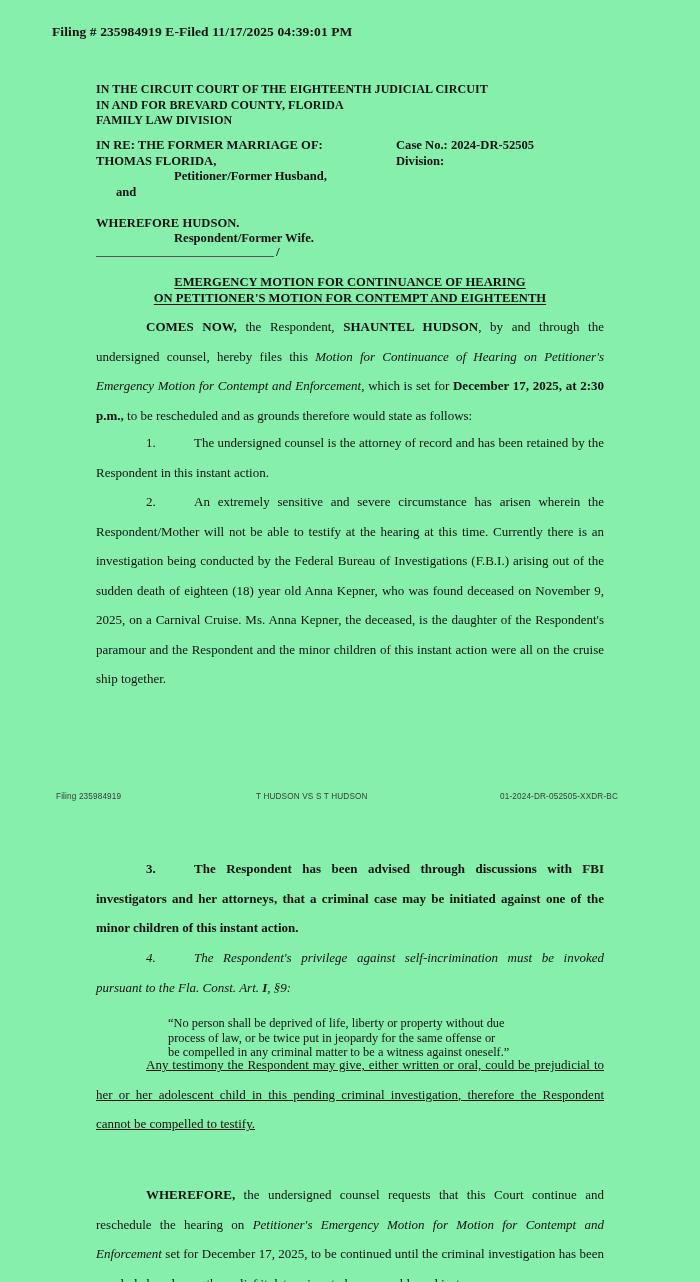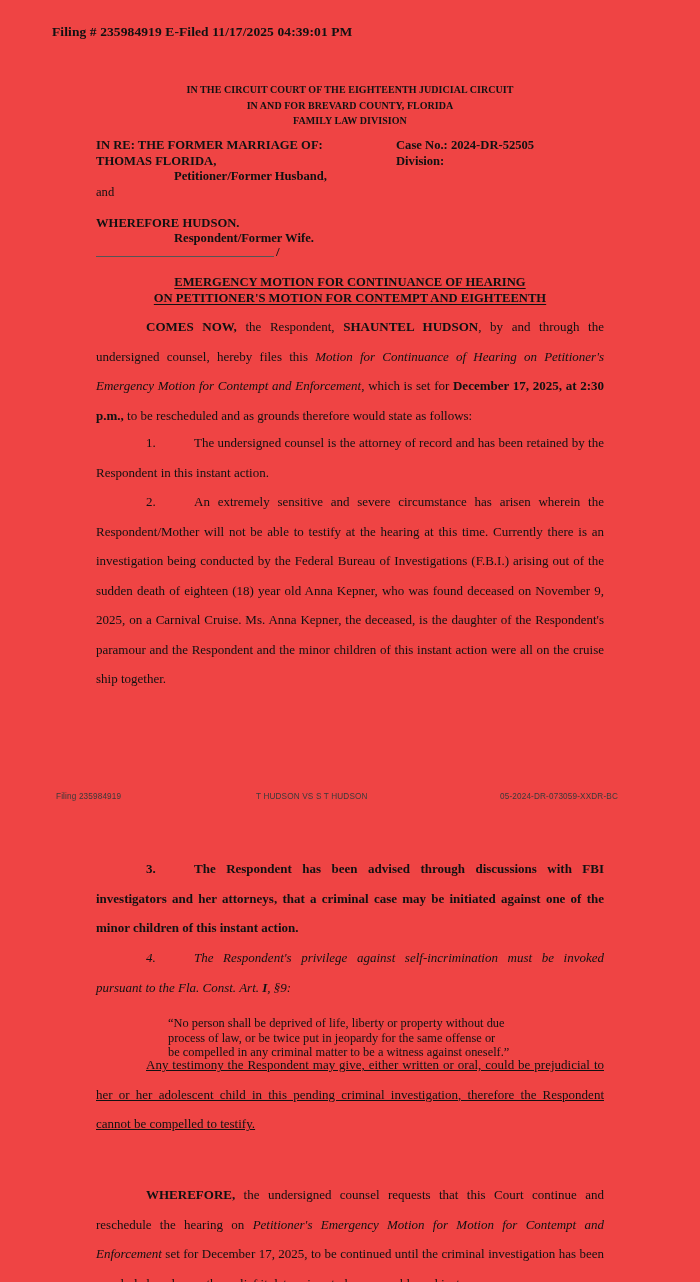--- a/index.html
+++ b/index.html
@@ -13,21 +13,21 @@
     font-family: "Liberation Serif", serif;
     color: #111111;
     position: relative;
     overflow: hidden;
   }
 
   .page {
     position: absolute;
     left: 0;
     width: 700px;
-    background: #ef4444;
+    background: #86efac;
   }
   .page-one { top: 0; height: 812px; }
   .page-two { top: 812px; height: 470px; }
 
   .content {
     position: absolute;
     left: 96px;
     width: 508px;
   }
 
@@ -38,37 +38,37 @@
     left: 52px;
     font-family: "Liberation Serif", serif;
     font-size: 13.5px;
     font-weight: bold;
     letter-spacing: 0.1px;
     white-space: nowrap;
   }
 
   
   .court-heading {
-    text-align: center;
-    font-weight: bold;
-    font-size: 10px;
+    text-align: left;
+    font-weight: bold;
+    font-size: 12px;
     line-height: 15.5px;
     letter-spacing: 0.05px;
   }
 
   
   .caption {
     display: flex;
     font-size: 12.6px;
     line-height: 15.5px;
   }
   .caption-left { width: 300px; }
   .caption-right { width: 208px; }
   .cap-bold { font-weight: bold; }
-  .cap-plain { font-weight: normal; }
+  .cap-plain { font-weight: bold; margin-left: 20px; }
   .cap-indent { padding-left: 78px; font-weight: bold; }
   .cap-gap { height: 15.5px; }
   .cap-rule-row {
     position: relative;
     height: 16px;
   }
   .cap-rule {
     position: absolute;
     left: 0;
     top: 9px;
@@ -195,21 +195,21 @@
     <p class="num-par"><span class="num-label">1.</span><span>The undersigned counsel is the attorney of record and has been retained by the Respondent in this instant action.</span></p>
   </div>
 
   <div class="content" style="top: 487px;">
     <p class="num-par"><span class="num-label">2.</span><span>An extremely sensitive and severe circumstance has arisen wherein the Respondent/Mother will not be able to testify at the hearing at this time.  Currently there is an investigation being conducted by the Federal Bureau of Investigations (F.B.I.) arising out of the sudden death of eighteen (18) year old Anna Kepner, who was found deceased on November 9, 2025, on a Carnival Cruise.  Ms. Anna Kepner, the deceased, is the daughter of the Respondent's paramour and the Respondent and the minor children of this instant action were all on the cruise ship together.</span></p>
   </div>
 
   <div class="footer-stamp" style="top: 792px;">
     <span class="footer-left">Filing 235984919</span>
     <span class="footer-mid">T HUDSON VS S T HUDSON</span>
-    <span class="footer-right">05-2024-DR-073059-XXDR-BC</span>
+    <span class="footer-right">01-2024-DR-052505-XXDR-BC</span>
   </div>
 </div>
 
 <div class="page page-two">
 
   <div class="content" style="top: 42px; font-weight: bold;">
     <p class="num-par"><span class="num-label">3.</span><span>The Respondent has been advised through discussions with FBI investigators and her attorneys, that a criminal case may be initiated against one of the minor children of this instant action.</span></p>
   </div>
 
   <div class="content" style="top: 131px; font-style: italic;">

